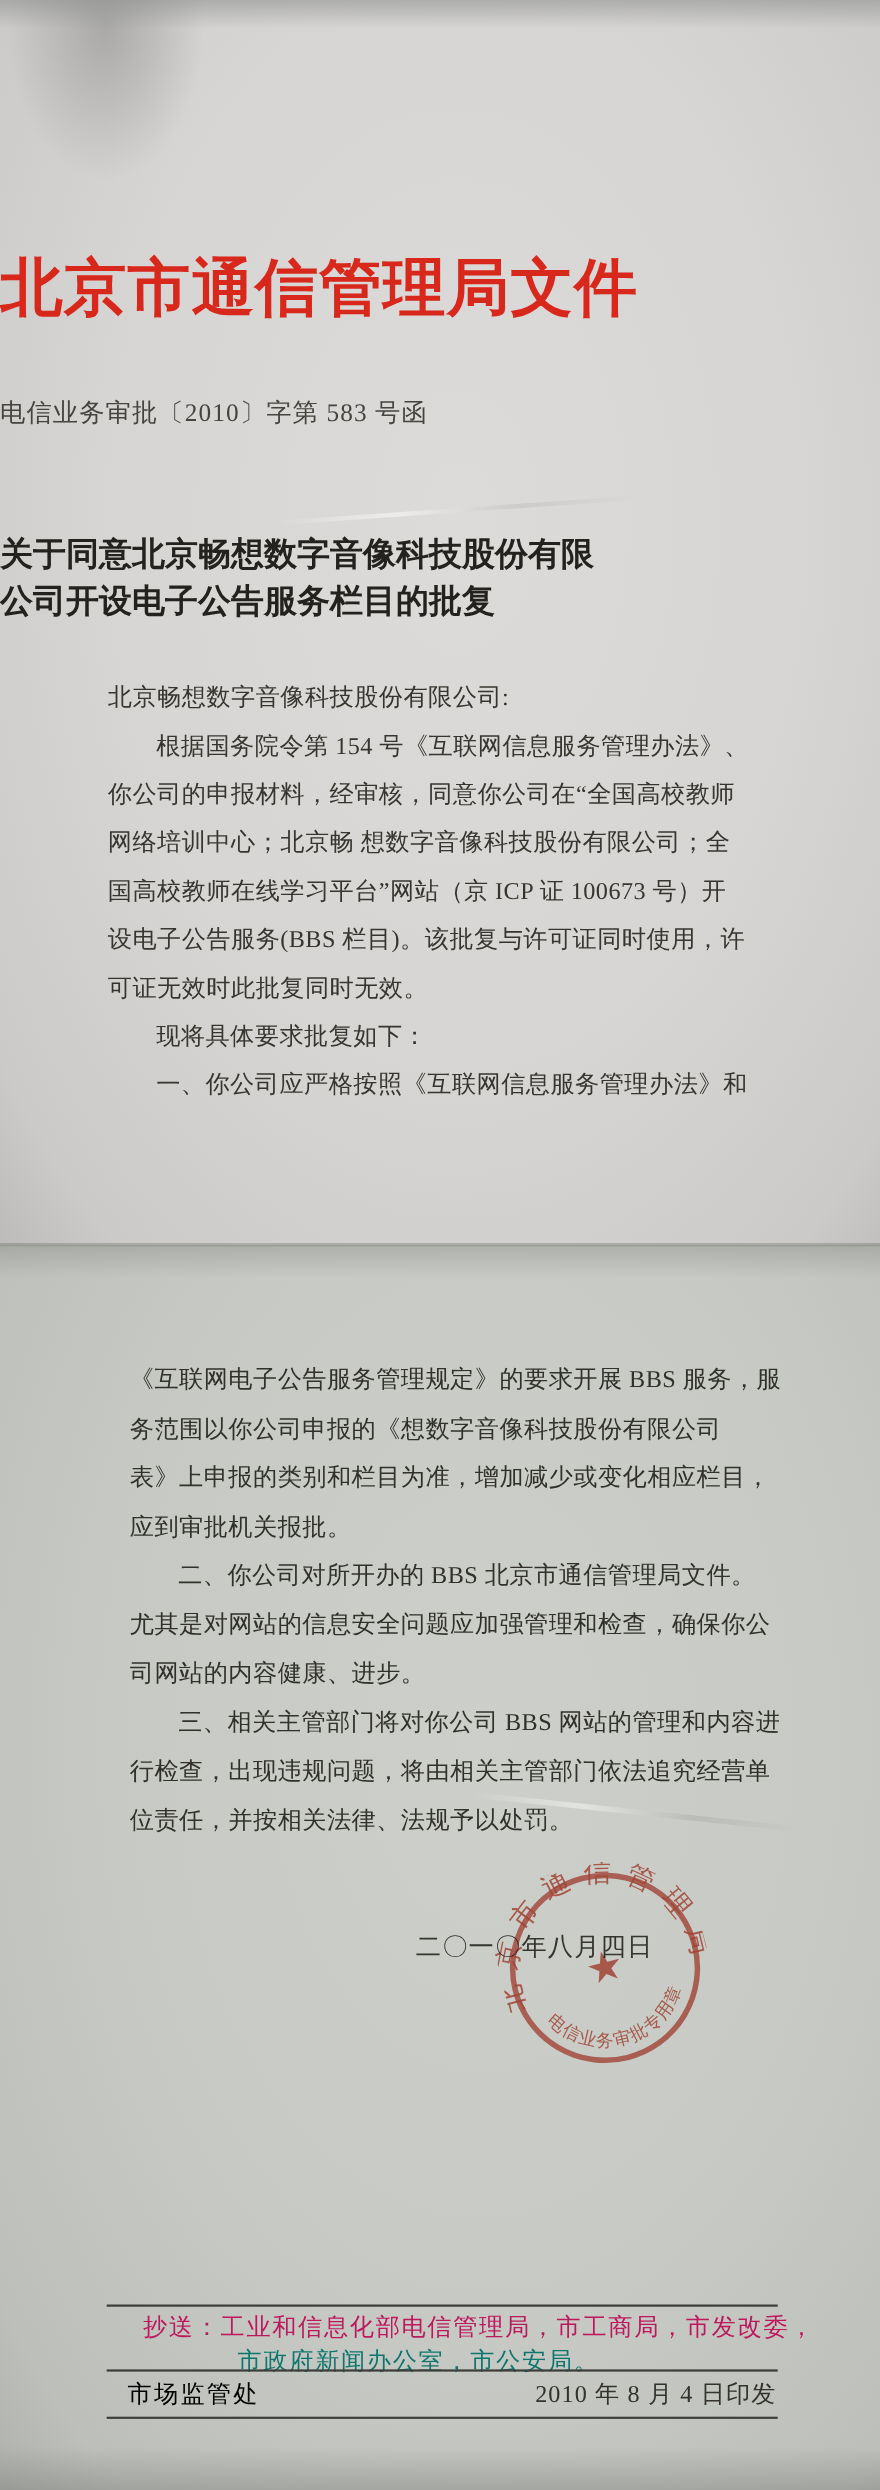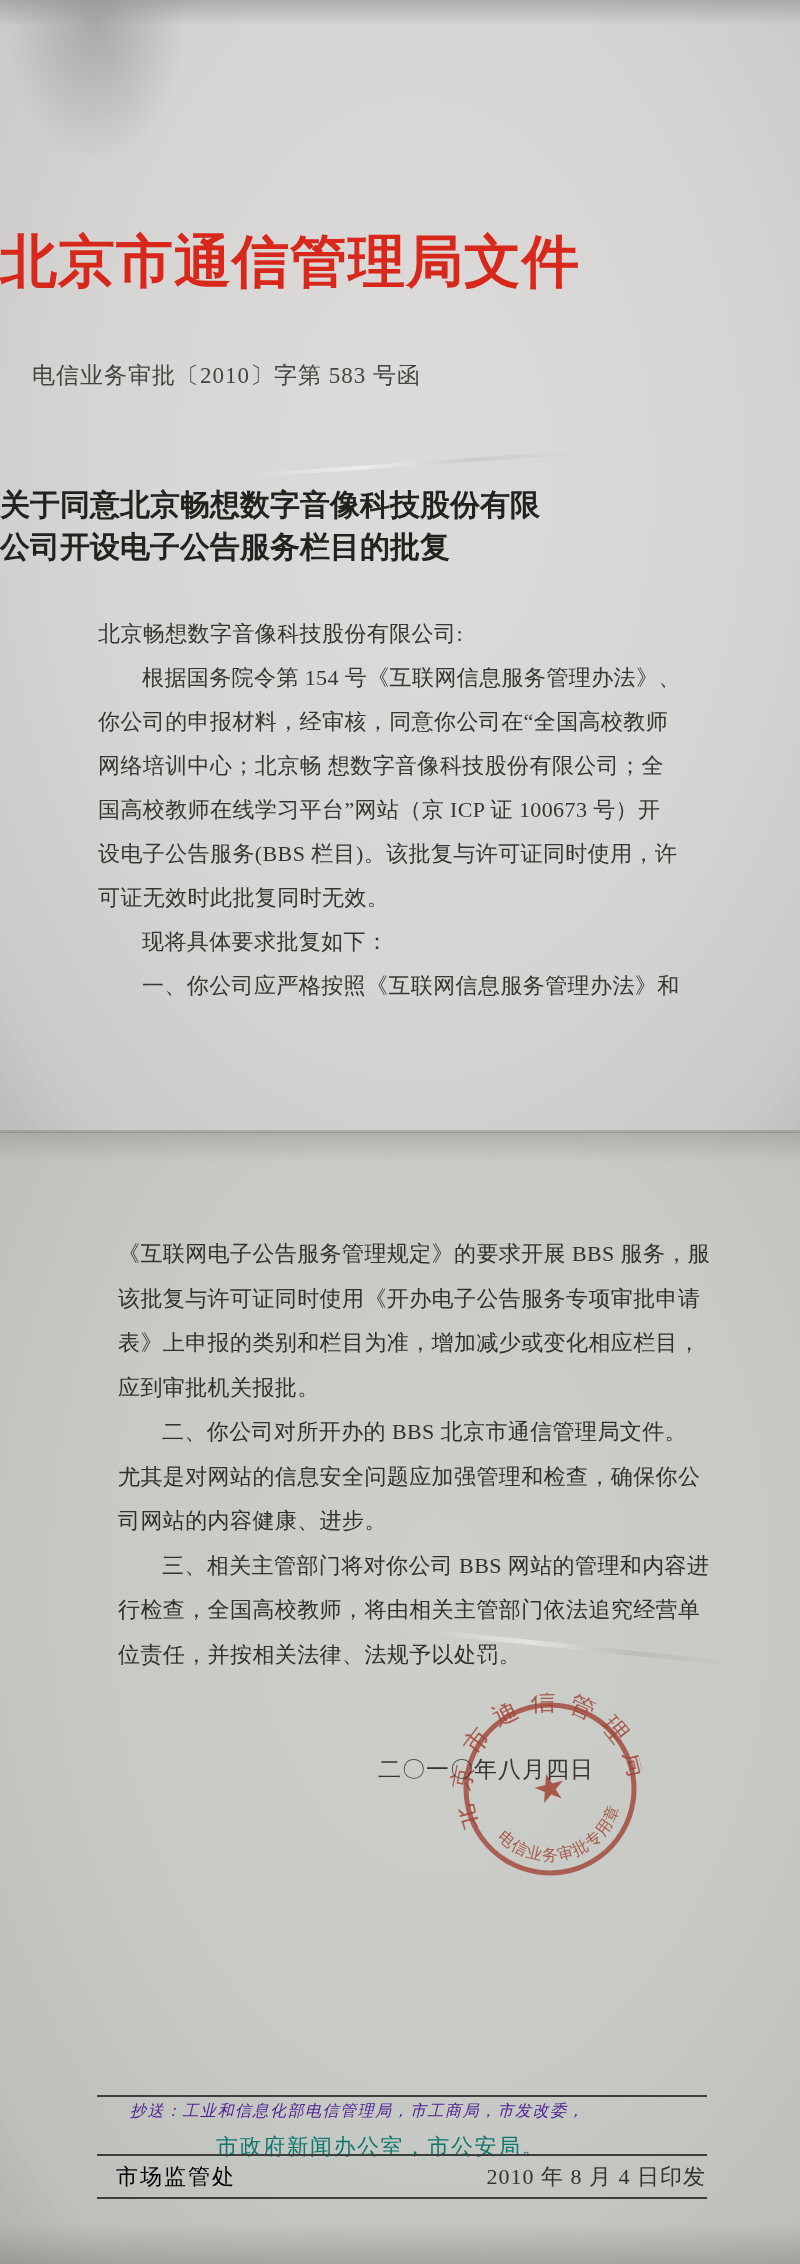--- a/index.html
+++ b/index.html
@@ -26,36 +26,36 @@
   .seam{position:absolute;left:0;top:1130px;width:800px;height:3px;background:rgba(105,108,103,.35);}
   .crease{position:absolute;pointer-events:none;}
   .crease1{left:250px;top:462px;width:330px;height:4px;transform:rotate(-4deg);
     background:linear-gradient(90deg,rgba(255,255,255,0),rgba(255,255,255,.5),rgba(160,160,158,.25),rgba(255,255,255,0));}
   .crease2{left:430px;top:1645px;width:300px;height:5px;transform:rotate(6deg);
     background:linear-gradient(90deg,rgba(255,255,255,0),rgba(255,255,255,.45),rgba(150,152,148,.3),rgba(255,255,255,0));}
 
   
   .p1-center{position:absolute;left:0;width:760px;text-align:left;}
   .red-title{top:224px;font-size:57px;font-weight:bold;color:#d8281c;letter-spacing:1px;white-space:nowrap;}
-  .doc-no{top:360px;font-size:23px;color:#45443f;letter-spacing:1px;padding-left:32px;}
+  .doc-no{top:360px;font-size:23px;color:#45443f;letter-spacing:1px;}
   .subject{top:484px;font-size:30px;font-weight:bold;color:#23221e;line-height:42px;}
   .body-block{position:absolute;font-size:22px;color:#36352f;letter-spacing:.4px;white-space:nowrap;}
   .body1{top:612px;left:98px;width:562px;line-height:44px;}
   .body2{top:1232px;left:118px;width:568px;line-height:44.5px;color:#31302b;}
   .indent{text-indent:44px;}
 
   
   .date-line{position:absolute;top:1754px;left:378px;font-size:23px;color:#35342e;letter-spacing:1px;}
   .seal{position:absolute;left:456px;top:1695px;width:188px;height:188px;
         transform:rotate(-14deg);mix-blend-mode:multiply;opacity:.92;}
 
   
   .rule{position:absolute;left:97px;width:610px;height:2px;background:#3d3d39;}
   .rule1{top:2095px;} .rule2{top:2154px;} .rule3{top:2197px;}
-  .cc1{position:absolute;top:2101px;left:130px;font-size:16px;color:#4c1d95;letter-spacing:1.5px;font-style:italic;}
+  .cc1{position:absolute;top:2101px;left:130px;font-size:22px;color:#be185d;letter-spacing:1.5px;}
   .cc2{position:absolute;top:2132px;left:196px;font-size:22px;color:#0f766e;letter-spacing:1.5px;margin-left:20px;}
   .issuer{position:absolute;top:2162px;left:116px;font-size:22px;color:#000000;letter-spacing:2px;}
   .printdate{position:absolute;top:2162px;right:94px;font-size:22px;color:#33322d;letter-spacing:1px;}
 </style>
 </head>
 <body>
 
 <div class="photo1"></div>
 <div class="photo2"></div>
 <div class="seam"></div>
@@ -76,28 +76,28 @@
   <div>网络培训中心；北京畅 想数字音像科技股份有限公司；全</div>
   <div>国高校教师在线学习平台”网站（京 ICP 证 100673 号）开</div>
   <div>设电子公告服务(BBS 栏目)。该批复与许可证同时使用，许</div>
   <div>可证无效时此批复同时无效。</div>
   <div class="indent">现将具体要求批复如下：</div>
   <div class="indent">一、你公司应严格按照《互联网信息服务管理办法》和</div>
 </div>
 
 <div class="body-block body2">
   <div>《互联网电子公告服务管理规定》的要求开展 BBS 服务，服</div>
-  <div>该批复与许可证同时使用《开办电子公告服务专项审批申请</div>
+  <div>务范围以你公司申报的《想数字音像科技股份有限公司</div>
   <div>表》上申报的类别和栏目为准，增加减少或变化相应栏目，</div>
   <div>应到审批机关报批。</div>
   <div class="indent">二、你公司对所开办的 BBS 北京市通信管理局文件。</div>
   <div>尤其是对网站的信息安全问题应加强管理和检查，确保你公</div>
   <div>司网站的内容健康、进步。</div>
   <div class="indent">三、相关主管部门将对你公司 BBS 网站的管理和内容进</div>
-  <div>行检查，全国高校教师，将由相关主管部门依法追究经营单</div>
+  <div>行检查，出现违规问题，将由相关主管部门依法追究经营单</div>
   <div>位责任，并按相关法律、法规予以处罚。</div>
 </div>
 
 <div class="date-line">二〇一〇年八月四日</div>
 
 <div class="seal">
   <svg width="188" height="188" viewBox="0 0 188 188">
     <circle cx="94" cy="94" r="84" fill="none" stroke="#c64534" stroke-opacity="0.8" stroke-width="5"></circle>
     <path id="sealTopArc" d="M 18,120 A 80,80 0 1 1 170,120" fill="none"></path>
     <path id="sealBottomArc" d="M 32,130 A 72,72 0 0 0 156,130" fill="none"></path>

